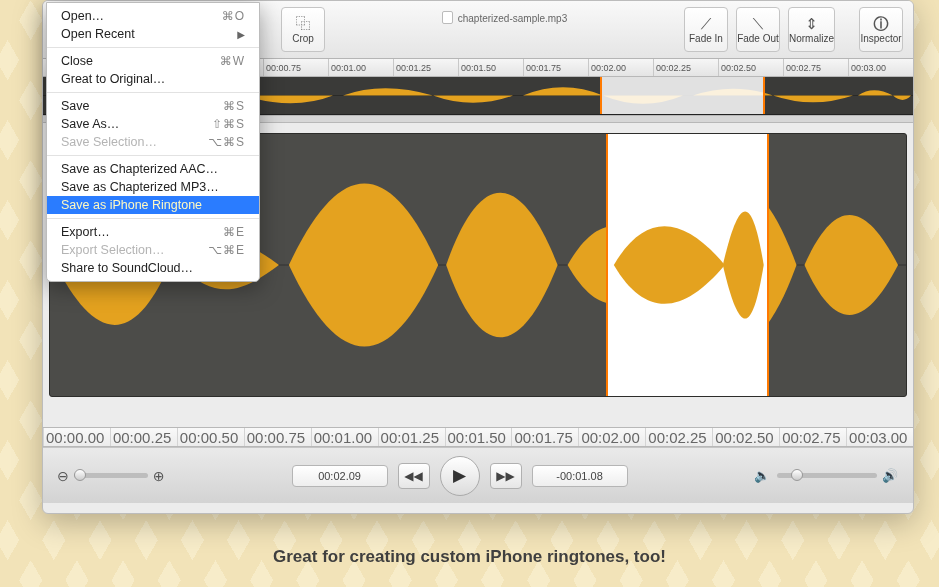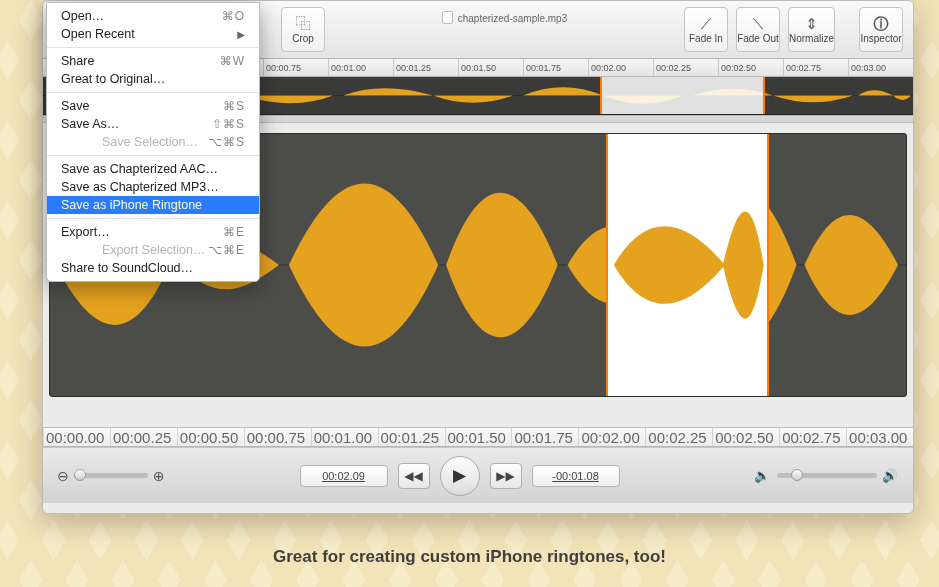--- a/index.html
+++ b/index.html
@@ -14,21 +14,21 @@
 .toolbar { height:58px; background:linear-gradient(#f9f9f9,#e5e5e5); border-bottom:1px solid #b5b5b5; display:flex; align-items:stretch; padding:6px 10px; gap:8px; }
 .tb-btn { display:flex; flex-direction:column; align-items:center; justify-content:center; min-width:44px; border:1px solid #c5c5c5; border-radius:4px; background:linear-gradient(#ffffff,#f0f0f0); font-size:10px; color:#444; }
 .tb-btn .glyph { font-size:15px; line-height:18px; height:18px; color:#555; }
 .tb-spacer{flex:1; position:relative;}
 .title { position:absolute; left:0; right:0; top:4px; text-align:center; font-size:10px; color:#666; }
 .title .ficon { display:inline-block; width:11px; height:13px; border:1px solid #bbb; border-radius:2px; background:#fff; margin-right:5px; vertical-align:-2px; }
 
 
 .menu { position:absolute; left:4px; top:0px; width:214px; background:#fff; border:1px solid #bcbcbc; border-radius:0 0 5px 5px; box-shadow:0 6px 22px rgba(0,0,0,.35); padding:4px 0; z-index:50; }
 .menu .item { display:flex; align-items:center; justify-content:space-between; padding:2px 14px; font-size:12.5px; color:#222; white-space:nowrap; }
-.menu .item.disabled { color:#b4b4b4;margin-left:41px; }
+.menu .item.disabled { color:#b4b4b4; }
 .menu .item.hl { background:#2a7cff; color:#fef9c3; }
 .menu .sep { height:1px; background:#e2e2e2; margin:4px 0; }
 .shortcut { color:#888; font-size:12px; letter-spacing:1px; }
 .submenu-arrow{font-size:10px;color:#666;}
 
 
 .ruler { height:18px; background:linear-gradient(#f6f6f6,#e4e4e4); border-bottom:1px solid #b8b8b8; display:flex; font-size:9px; color:#555; }
 .ruler span { flex:1; border-left:1px solid #c8c8c8; padding-left:2px; line-height:18px; }
 .ruler.dark { background:#d7d7d7; border-top:1px solid #b8b8b8;}
 
@@ -46,21 +46,21 @@
 
 .ruler2 { height:20px; background:linear-gradient(#f9f9f9,#ececec); border-top:1px solid #b8b8b8; border-bottom:1px solid #b8b8b8; display:flex; font-size:15px; color:#666; }
 .ruler2 span{flex:1;border-left:1px solid #d4d4d4;padding-left:2px;line-height:20px;}
 
 
 .transport { height:56px; background:linear-gradient(#eaeaea,#d3d3d3); display:flex; align-items:center; padding:0 14px; gap:10px; border-top:1px solid #c5c5c5;}
 .zoom { display:flex; align-items:center; gap:5px;}
 .mag { font-size:14px; color:#555;}
 .ztrack{width:74px;height:5px;background:#bdbdbd;border-radius:3px;position:relative;}
 .zknob{position:absolute;left:0;top:-4px;width:12px;height:12px;border-radius:50%;background:linear-gradient(#fff,#ccc);border:1px solid #999;}
-.timebox{width:88px;height:22px;border:1px solid #b5b5b5;border-radius:4px;background:linear-gradient(#fff,#eee);font-size:11px;color:#444;display:flex;align-items:center;justify-content:center;text-decoration:underline;}
+.timebox{width:96px;height:22px;border:1px solid #b5b5b5;border-radius:4px;background:linear-gradient(#fff,#eee);font-size:11px;color:#444;display:flex;align-items:center;justify-content:center;}
 .tbtn{width:32px;height:26px;border:1px solid #b0b0b0;border-radius:4px;background:linear-gradient(#fff,#e6e6e6);display:flex;align-items:center;justify-content:center;font-size:12px;color:#444;}
 .play{width:40px;height:40px;border-radius:50%;border:1px solid #aaa;background:linear-gradient(#ffffff,#dcdcdc);display:flex;align-items:center;justify-content:center;font-size:17px;color:#333;}
 .vol{display:flex;align-items:center;gap:6px;}
 .vtrack{width:100px;height:5px;background:#bdbdbd;border-radius:3px;position:relative;}
 .vknob{position:absolute;left:14px;top:-4px;width:12px;height:12px;border-radius:50%;background:linear-gradient(#fff,#ccc);border:1px solid #999;}
 .spkr{font-size:13px;color:#666;}
 
 .tagline { position:absolute; left:0; right:0; bottom:20px; text-align:center; font-size:17px; font-weight:600; color:#3f3f3f; }
 
 </style>
@@ -202,21 +202,21 @@
   <div class="item">
       <span>Open…</span>
       <span class="shortcut">⌘O</span>
     </div>
   <div class="item">
       <span>Open Recent</span>
       <span class="submenu-arrow">▶</span>
     </div>
   <div class="sep"></div>
   <div class="item">
-      <span>Share</span>
+      <span>Close</span>
       <span class="shortcut">⌘W</span>
     </div>
   <div class="item">
       <span>Great to Original…</span>
     </div>
   <div class="sep"></div>
   <div class="item">
       <span>Save</span>
       <span class="shortcut">⌘S</span>
     </div>

